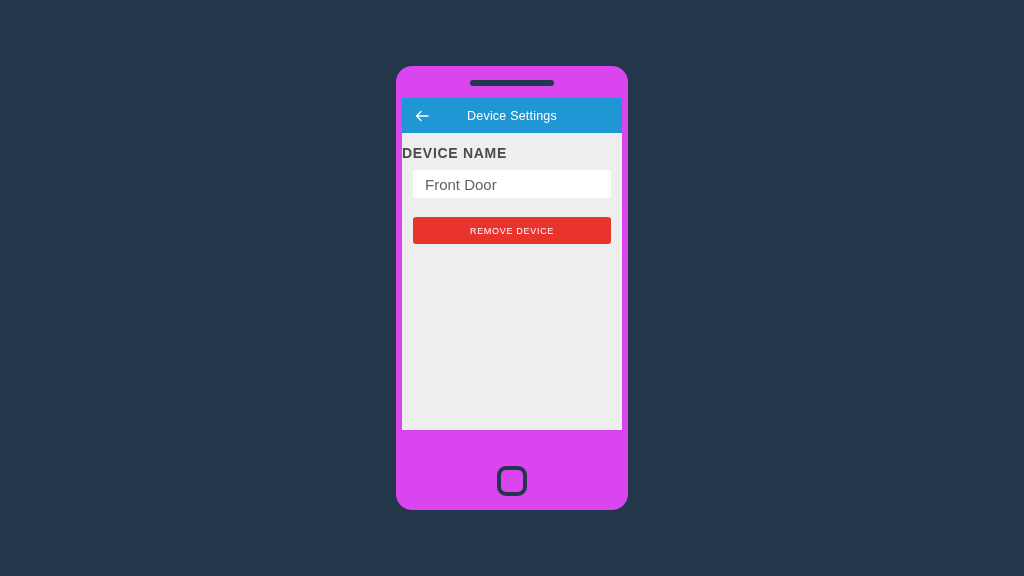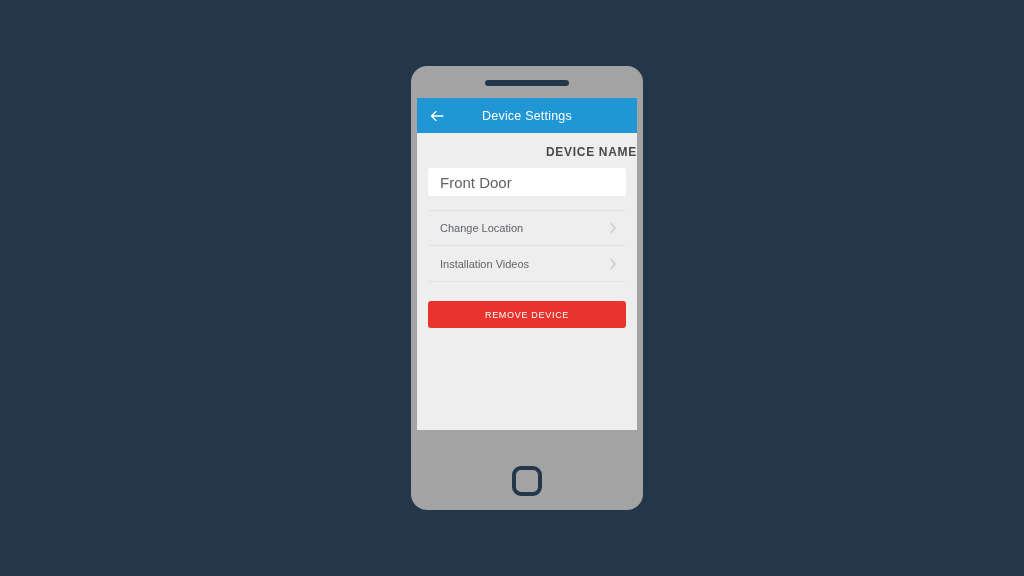--- a/index.html
+++ b/index.html
@@ -85,22 +85,22 @@
   #app-header-title {
     width: 100%;
     text-align: center;
     color: #ffffff;
     font-size: 12.5px;
     letter-spacing: 0.2px;
   }
 
   
   .section-label {
-    text-align: right;
-    font-size: 12px;
+    text-align: left;
+    font-size: 14px;
     font-weight: bold;
     color: #4a4a4a;
     letter-spacing: 0.7px;
     padding: 12px 0 9px 0;
   }
 
   
   #device-name-input {
     display: block;
     width: 198px;
@@ -214,60 +214,39 @@
     font-family: "Liberation Sans", sans-serif;
     font-size: 9px;
     font-weight: normal;
     letter-spacing: 0.7px;
     cursor: pointer;
   }
 </style>
 </head>
 <body style="background: rgb(36, 55, 74);">
 
-<div id="phone-device" style="background: #a3a3a3; margin-left: 15px;">
+<div id="phone-device" style="background: #d946ef;">
 
   <div id="phone-earpiece" style="background: rgb(36, 55, 74);"></div>
 
   <div id="phone-screen" style="background: rgb(238, 238, 238);">
 
     <div id="app-header" style="background: rgb(33, 150, 212);">
       <div id="back-button">
         <svg width="16" height="16" viewBox="0 0 16 16">
           <path d="M14 8 H3 M7 3.5 L2.5 8 L7 12.5" fill="none" stroke="#ffffff" stroke-width="1.3" stroke-linecap="round" stroke-linejoin="round"></path>
         </svg>
       </div>
       <div id="app-header-title">Device Settings</div>
     </div>
 
     <div class="section-label">DEVICE NAME</div>
 
     <input id="device-name-input" type="text" value="Front Door" style="">
 
-    <div id="nav-list">
-
-      <div class="nav-row">
-        <span class="nav-row-label">Change Location</span>
-        <span class="chevron-icon">
-          <svg width="10" height="14" viewBox="0 0 10 14">
-            <path d="M3 2.5 L7 7 L3 11.5" fill="none" stroke="#c9c9c9" stroke-width="1.3" stroke-linecap="round" stroke-linejoin="round"></path>
-          </svg>
-        </span>
-      </div>
-
-      <div class="nav-row">
-        <span class="nav-row-label">Installation Videos</span>
-        <span class="chevron-icon">
-          <svg width="10" height="14" viewBox="0 0 10 14">
-            <path d="M3 2.5 L7 7 L3 11.5" fill="none" stroke="#c9c9c9" stroke-width="1.3" stroke-linecap="round" stroke-linejoin="round"></path>
-          </svg>
-        </span>
-      </div>
-
-    </div>
 
 
     <button id="remove-device-button" style="background: rgb(232, 52, 44);">REMOVE DEVICE</button>
 
   </div>
 
   <div id="phone-home-button" style="border-color: rgb(36, 55, 74);"></div>
 
 </div>
 

